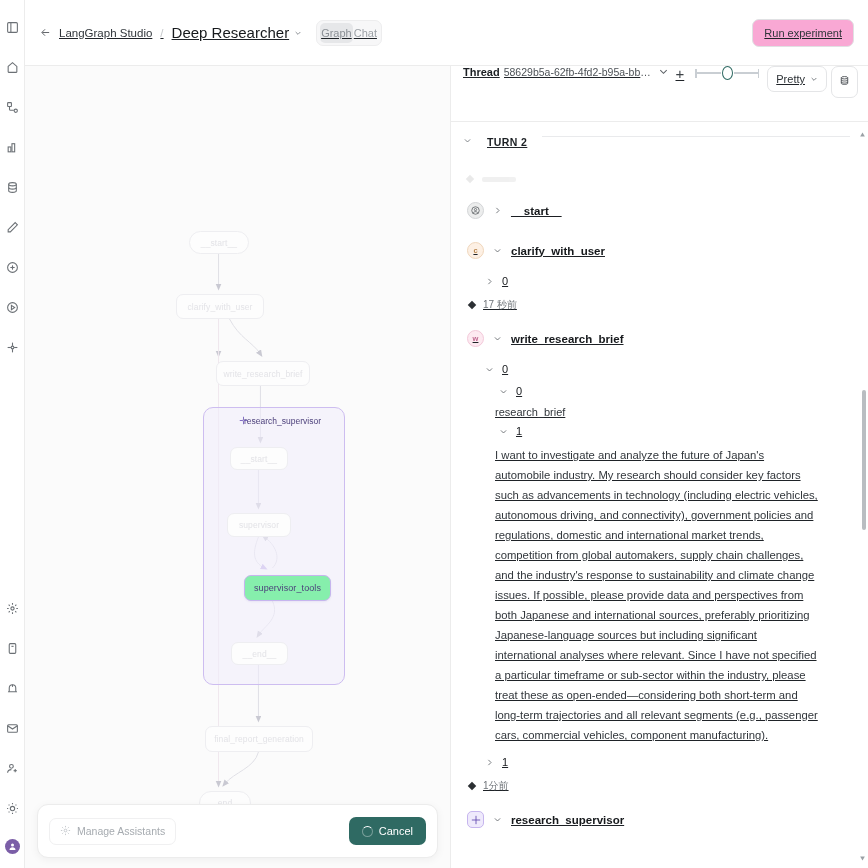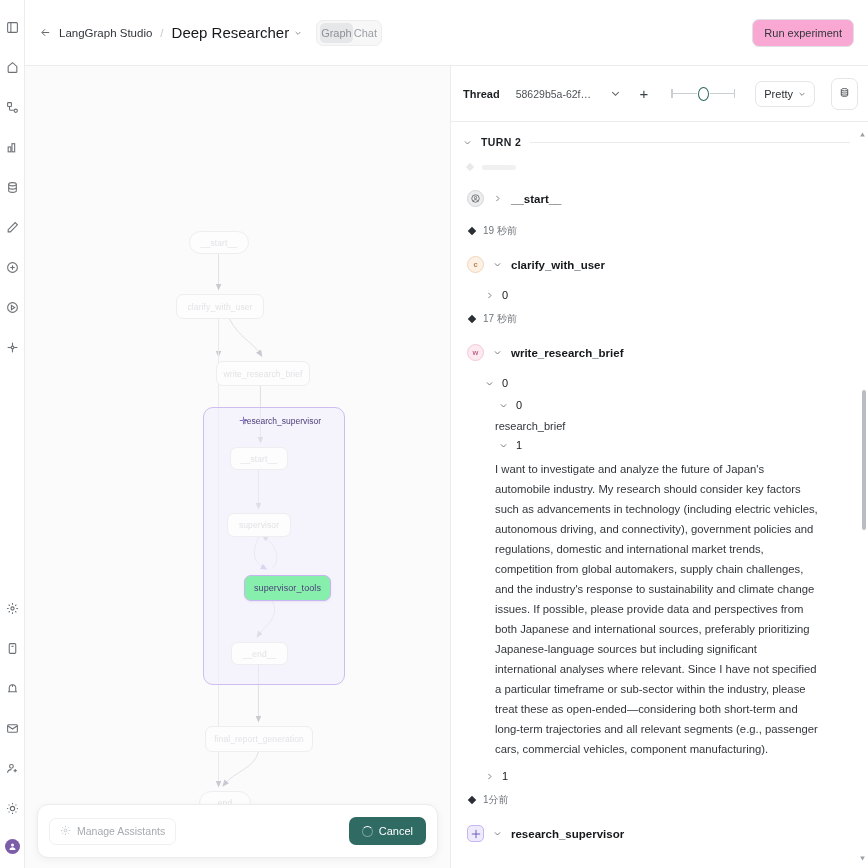--- a/index.html
+++ b/index.html
@@ -4,21 +4,21 @@
 <style>
   * { box-sizing: border-box; margin: 0; padding: 0; }
   html, body {
     width: 868px; height: 868px;
     font-family: "Liberation Sans", sans-serif;
     background: #ffffff;
     color: #1f2328;
     overflow: hidden;
   }
 
-  .app { position: relative; width: 868px; height: 621px; display: flex; }
+  .app { position: relative; width: 868px; height: 621px; display: flex; text-decoration: underline; }
 
   
   .rail {
     width: 25px; height: 868px;
     background: #ffffff;
     border-right: 1px solid #ececec;
     display: flex; flex-direction: column; align-items: center;
     padding-top: 18px;
     flex: 0 0 25px;
     position: relative;
@@ -189,23 +189,23 @@
 
   
   .right-pane {
     flex: 1 1 auto; min-width: 0;
     display: flex; flex-direction: column;
     background: #fff; position: relative;
   }
   .thread-bar {
     height: 56px; flex: 0 0 56px;
     border-bottom: 1px solid #ececec;
-    display: flex; align-items: center;
+    display: flex; align-items: flex-start;
     padding: 0 10px 0 12px;
-    gap: 16px;
+    gap: 4px;
   }
   .thread-label { font-size: 11px; font-weight: 700; color: #1c2024; }
   .thread-id {
     font-size: 10.5px; color: #4d5257; white-space: nowrap;
     overflow: hidden; text-overflow: ellipsis;
   }
   .icon-btn {
     display: flex; align-items: center; justify-content: center;
     color: #5c6166; flex: 0 0 auto;
   }
@@ -235,22 +235,22 @@
   }
   .db-btn svg { width: 11px; height: 13px; color: #3d4246; }
 
   
   .thread-body {
     flex: 1 1 auto; overflow: hidden;
     position: relative;
     padding: 14px 18px 0 12px;
   }
   .turn-head {
-    display: flex; align-items: center; gap: 9px;
-    margin-bottom: 8px;
+    display: flex; align-items: flex-start; gap: 15px;
+    margin-bottom: 20px;
   }
   .turn-chev { color: #6b7075; display: flex; }
   .turn-chev svg { width: 9px; height: 9px; }
   .turn-label {
     font-size: 10.5px; font-weight: 700; letter-spacing: .4px; color: #1c2024;
   }
   .turn-rule { flex: 1 1 auto; height: 1px; background: #e9eaec; }
   .ghost-row { height: 22px; opacity: .12; display: flex; align-items: center; gap: 9px; padding-left: 4px; }
   .ghost-dot { width: 6px; height: 6px; background: #555; transform: rotate(45deg); }
   .ghost-bar { width: 34px; height: 5px; background: #888; border-radius: 2px; }
@@ -613,24 +613,20 @@
                 </svg>
             </span>
             <span class="chev">
               <svg viewBox="0 0 24 24" fill="none" stroke="currentColor" stroke-width="2.2">
                   <polyline points="9,5 16,12 9,19"></polyline>
                 </svg>
             </span>
             <span class="node-name">__start__</span>
           </div>
 
-          <div class="ts-row">
-            <span class="ts-diamond"></span>
-            <span>19 秒前</span>
-          </div>
 
           <div class="node-row">
             <span class="avatar c">c</span>
             <span class="chev">
               <svg viewBox="0 0 24 24" fill="none" stroke="currentColor" stroke-width="2.2">
                   <polyline points="5,9 12,16 19,9"></polyline>
                 </svg>
             </span>
             <span class="node-name">clarify_with_user</span>
           </div>

